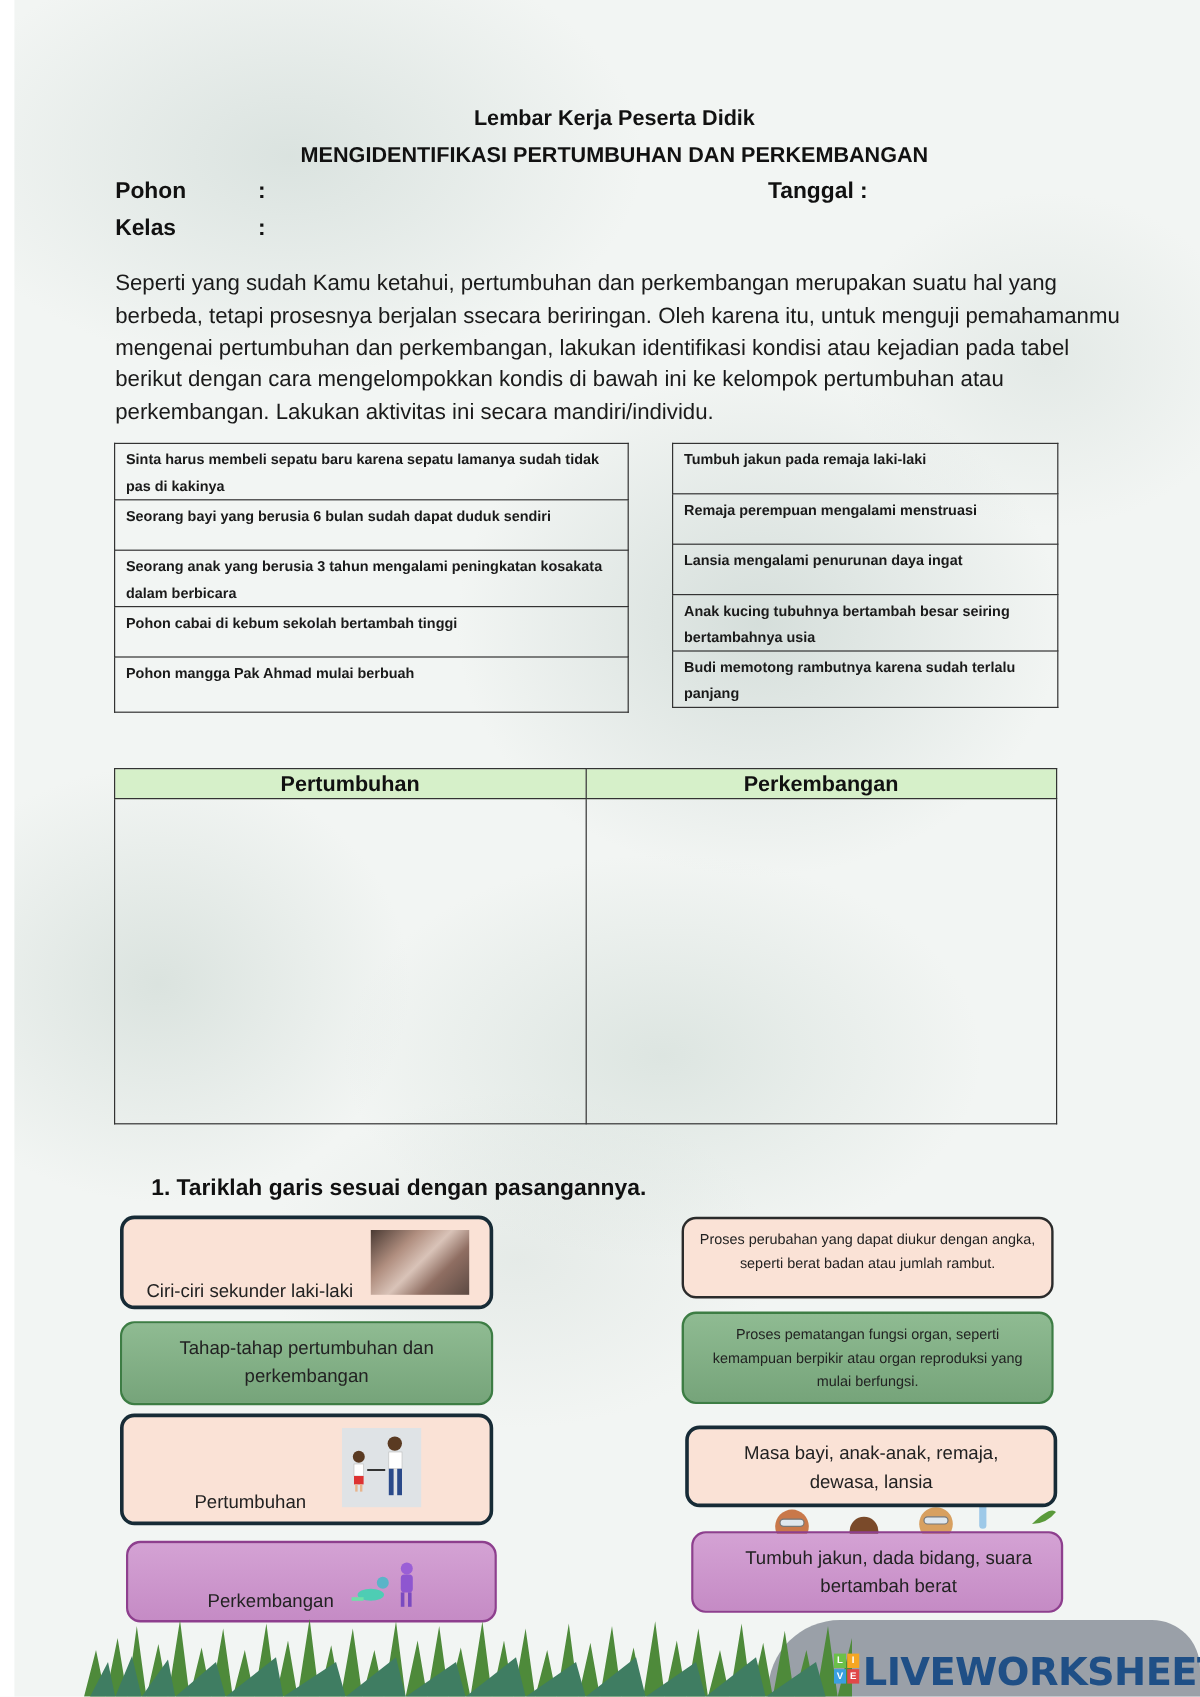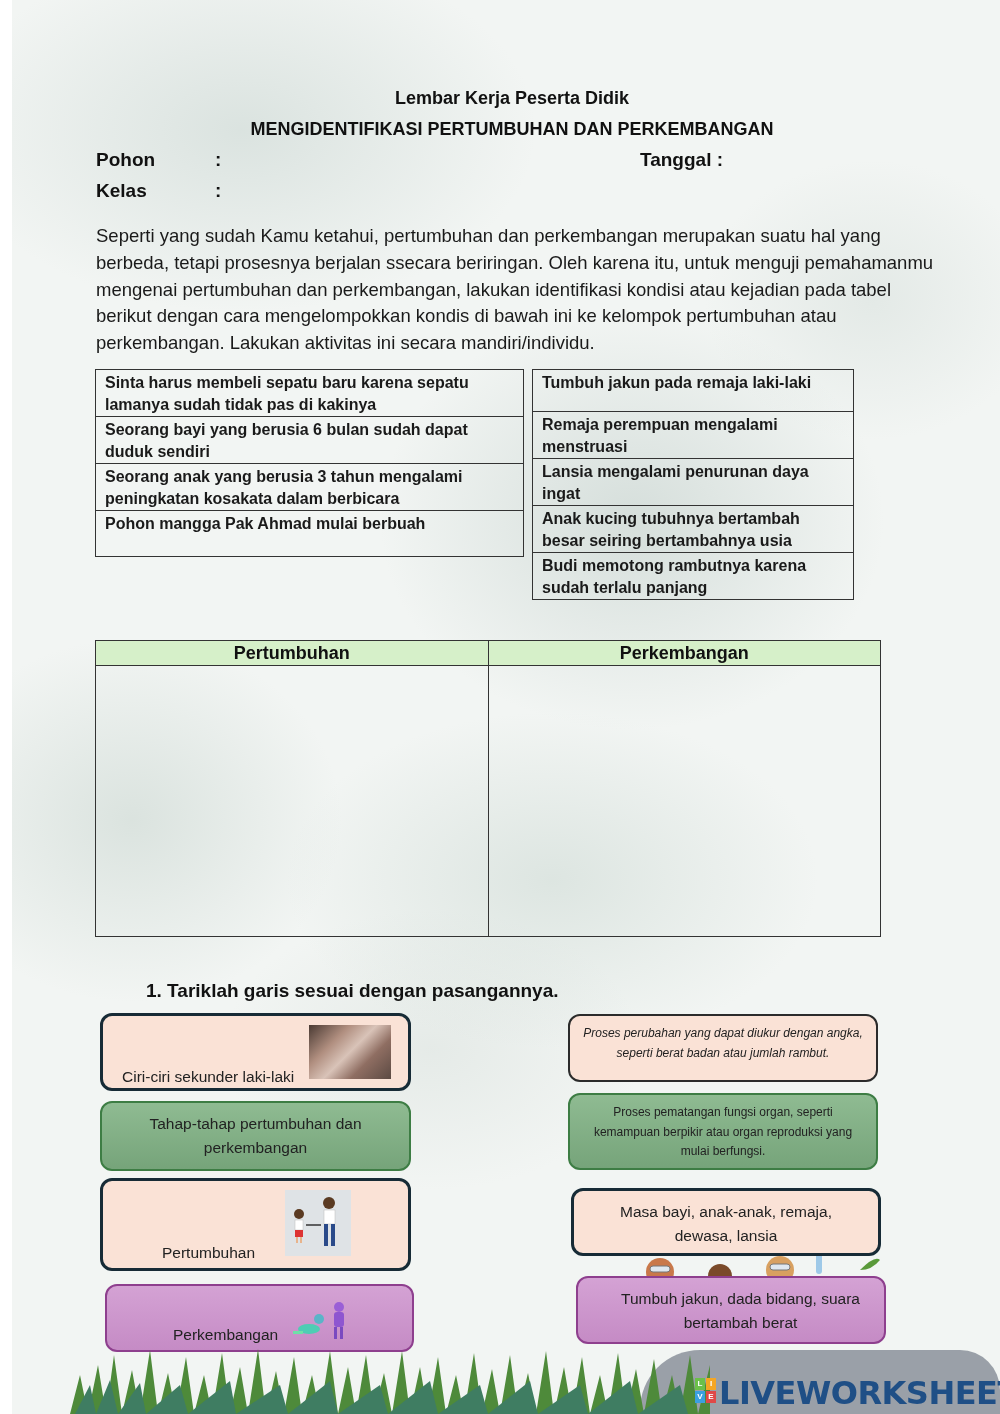--- a/index.html
+++ b/index.html
@@ -25,35 +25,35 @@
   .title1 { left: 0; width: 1024px; top: 88px; text-align: center; font-weight: bold; font-size: 18px; }
   .title2 { left: 0; width: 1024px; top: 119px; text-align: center; font-weight: bold; font-size: 18px; }
   .field-label { font-weight: bold; font-size: 19px; }
   .intro {
     left: 96px; top: 211px; width: 840px; font-size: 18.5px; line-height: 26.8px; color: #1a1a1a; margin-top: 12px;
   }
 
   table.list { border-collapse: collapse; position: absolute; }
   table.list td {
     border: 1.3px solid #333; vertical-align: top; padding: 2px 9px 0 9px;
-    font-weight: bold; font-size: 16px; line-height: 22px; height: 42px; box-sizing: border-box;
+    font-weight: bold; font-size: 12px; line-height: 22px; height: 42px; box-sizing: border-box;
     color: #1a1a1a;
   }
   .list-left { left: 95px; top: 369px; width: 429px; }
-  .list-right { left: 532px; top: 369px; width: 322px; }
+  .list-right { left: 560px; top: 369px; width: 322px; }
 
   table.sort { border-collapse: collapse; position: absolute; left: 95px; top: 640px; width: 786px; }
   table.sort th {
     background: #d6f0c9; border: 1.3px solid #333; font-size: 18px; font-weight: bold;
     height: 24px; padding: 0; text-align: center; color: #111;
   }
   table.sort td { border: 1.3px solid #333; height: 270px; padding: 0; }
   .drop-zone { width: 100%; height: 100%; }
 
-  .q-title { left: 126px; top: 980px; font-weight: bold; font-size: 19px; margin-left: 20px; }
+  .q-title { left: 126px; top: 980px; font-weight: bold; font-size: 19px; }
 
   .card {
     position: absolute; box-sizing: border-box; border-radius: 12px;
     text-align: center; font-size: 15.5px; line-height: 24px; color: #222;
   }
   .peach { background: #fae2d6; border: 3px solid #172b36; }
   .green-light { background: linear-gradient(#8fbb92, #76a47a); border: 2.5px solid #3d7d44; }
   .purple { background: linear-gradient(#d4a2d4, #c58bc5); border: 2.5px solid #8e3f8e; padding-left: 19px; }
   .peach-thin { background: #fae2d6; border: 2px solid #2b2b2b; }
 
@@ -105,20 +105,23 @@
 <table class="list list-left">
   <tbody>
       <tr>
         <td>Sinta harus membeli sepatu baru karena sepatu lamanya sudah tidak pas di kakinya</td>
       </tr>
   <tr>
         <td>Seorang bayi yang berusia 6 bulan sudah dapat duduk sendiri</td>
       </tr>
   <tr>
         <td>Seorang anak yang berusia 3 tahun mengalami peningkatan kosakata dalam berbicara</td>
+      </tr>
+  <tr>
+        <td>Pohon cabai di kebum sekolah bertambah tinggi</td>
       </tr>
   <tr>
         <td style="height:46px;">Pohon mangga Pak Ahmad mulai berbuah</td>
       </tr>
 </tbody>
   </table>
 
 <table class="list list-right">
   <tbody>
       <tr>
@@ -194,21 +197,21 @@
       <rect x="6" y="30" width="10" height="3" fill="#6ee0a8"></rect>
       <circle cx="52" cy="6" r="5" fill="#9a5fd6"></circle>
       <rect x="47" y="11" width="10" height="15" rx="3" fill="#8e56d0"></rect>
       <rect x="47" y="26" width="3" height="12" fill="#7a4ac0"></rect>
         <rect x="53" y="26" width="3" height="12" fill="#7a4ac0"></rect>
     </svg>
   </div>
 </div>
 
 <div class="card peach-thin" style="left:568px;top:1014px;width:310px;height:68px;padding-top:7px;font-size:12px;line-height:20px;">
-  <span style="display:inline-block;width:280px;font-style:italic;">Proses perubahan yang dapat diukur dengan angka, seperti berat badan atau jumlah rambut.</span>
+  <span style="display:inline-block;width:280px;">Proses perubahan yang dapat diukur dengan angka, seperti berat badan atau jumlah rambut.</span>
 </div>
 
 <div class="card green-light" style="left:568px;top:1093px;width:310px;height:77px;padding-top:8px;font-size:12px;line-height:19.5px;">
   <span style="display:inline-block;width:260px;">Proses pematangan fungsi organ, seperti kemampuan berpikir atau organ reproduksi yang mulai berfungsi.</span>
 </div>
 
 <div class="abs" style="left:620px;top:1250px;width:260px;height:40px;">
   <svg width="260" height="40" viewBox="0 0 260 40">
     <circle cx="40" cy="22" r="14" fill="#c9784a"></circle>
     <rect x="30" y="16" width="20" height="6" rx="3" fill="#dfe7ee" stroke="#777" stroke-width="1"></rect>

